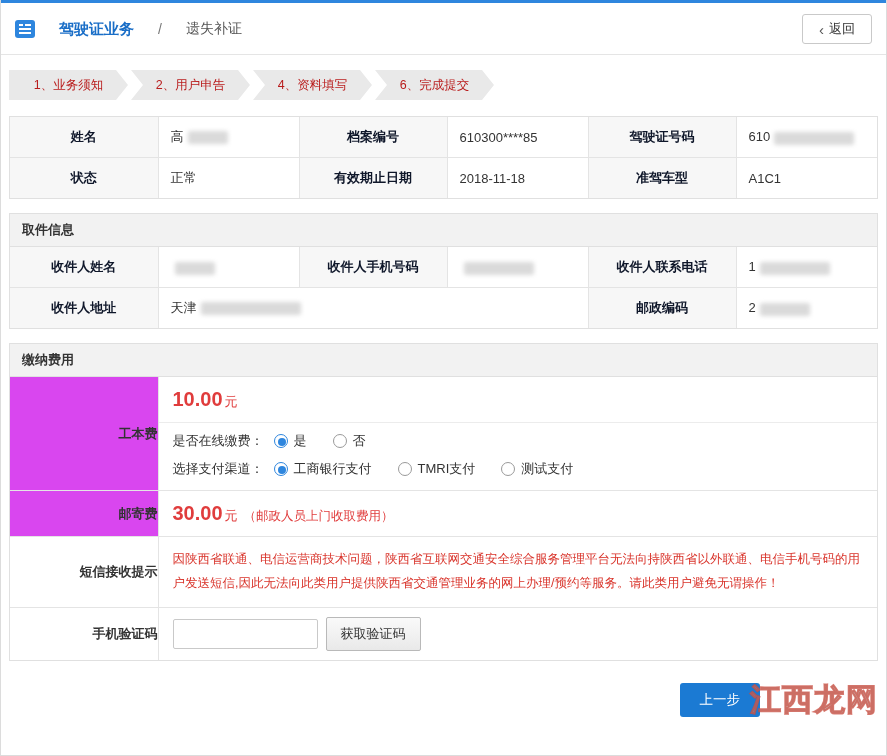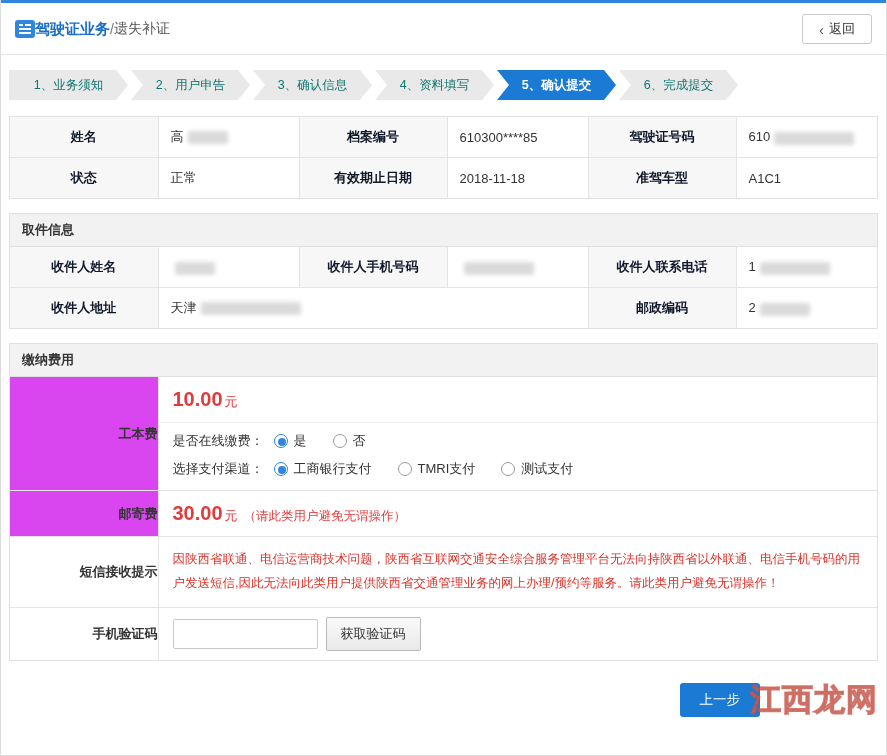--- a/index.html
+++ b/index.html
@@ -7,32 +7,32 @@
   body {
     width:887px; height:756px;
     font-family:"Liberation Sans","DejaVu Sans",sans-serif;
     font-size:13px; color:#333; position:relative; overflow:hidden;
   }
   .page { width:887px; height:756px; border:1px solid #dcdcdc; border-top:none; background:#fff; position:relative; }
   .top-accent { height:3px; background:#2e86de; width:100%; }
 
   
   .topbar { display:flex; align-items:center; justify-content:space-between; padding:11px 14px 10px 14px; }
-  .title-wrap { display:flex; align-items:center; gap:0; }
+  .title-wrap { display:flex; align-items:center; gap:24px; }
   .doc-icon { display:inline-flex; }
   .title-primary { color:#1a6ec7; font-size:15px; font-weight:bold; }
   .title-sep { color:#777; font-size:14px; }
   .title-secondary { color:#555; font-size:14px; }
   .back-btn { display:inline-flex; align-items:center; gap:5px; background:#fff; border:1px solid #c9c9c9; border-radius:3px; padding:5px 16px; font-size:13px; color:#333; cursor:pointer; font-family:inherit; }
   .back-btn .chev { font-size:15px; color:#555; line-height:1; }
   .divider { height:1px; background:#e5e5e5; width:100%; }
 
   
   .steps { display:flex; gap:3px; margin:15px 8px 16px 8px; }
-  .step { flex:0 0 119px; height:30px; background:#e9e9e9; color:#0f766e; font-size:12.5px;
+  .step { flex:0 0 119px; height:30px; background:#e9e9e9; color:#b91c1c; font-size:12.5px;
           display:flex; align-items:center; justify-content:center;
           clip-path:polygon(0 0, calc(100% - 12px) 0, 100% 50%, calc(100% - 12px) 100%, 0 100%, 12px 50%); }
   .step.first { clip-path:polygon(0 0, calc(100% - 12px) 0, 100% 50%, calc(100% - 12px) 100%, 0 100%); }
   .step.active { background:#1b7ad3; color:#fff; font-weight:bold; }
 
   
   .section { margin:0 8px 14px 8px; border:1px solid #e0e0e0; }
   .section-header { background:#f2f2f2; border-bottom:1px solid #e0e0e0; padding:7px 12px; font-weight:bold; color:#333; font-size:13px; }
   table.grid { width:100%; border-collapse:collapse; table-layout:fixed; }
   table.grid td { border:1px solid #e4e4e4; padding:11px 12px; font-size:13px; vertical-align:middle; }
@@ -105,27 +105,21 @@
   <div class="divider"></div>
 
   <div class="steps">
     <div class="step first">
         <span>1、业务须知</span>
       </div>
     <div class="step">
         <span>2、用户申告</span>
       </div>
     <div class="step">
-        <span>3、确认信息</span>
-      </div>
-    <div class="step">
         <span>4、资料填写</span>
-      </div>
-    <div class="step active">
-        <span>5、确认提交</span>
       </div>
     <div class="step">
         <span>6、完成提交</span>
       </div>
   </div>
 
   <div class="section">
     <table class="grid">
       <tbody>
           <tr>
@@ -205,21 +199,21 @@
                   <span class="rdot"></span>
                   <span>测试支付</span>
                 </span>
           </div>
         </td>
       </tr>
       <tr>
         <td class="flbl">邮寄费</td>
         <td class="fcontent">
           <div class="amount-line noborder">
-            <span class="amount">30.00</span><span class="unit">元</span><span class="fee-note">（请此类用户避免无谓操作）</span>
+            <span class="amount">30.00</span><span class="unit">元</span><span class="fee-note">（邮政人员上门收取费用）</span>
           </div>
         </td>
       </tr>
       <tr>
         <td class="flbl white">短信接收提示</td>
         <td class="fcontent">
           <div class="sms-text">因陕西省联通、电信运营商技术问题，陕西省互联网交通安全综合服务管理平台无法向持陕西省以外联通、电信手机号码的用户发送短信,因此无法向此类用户提供陕西省交通管理业务的网上办理/预约等服务。请此类用户避免无谓操作！</div>
         </td>
       </tr>
       <tr>

